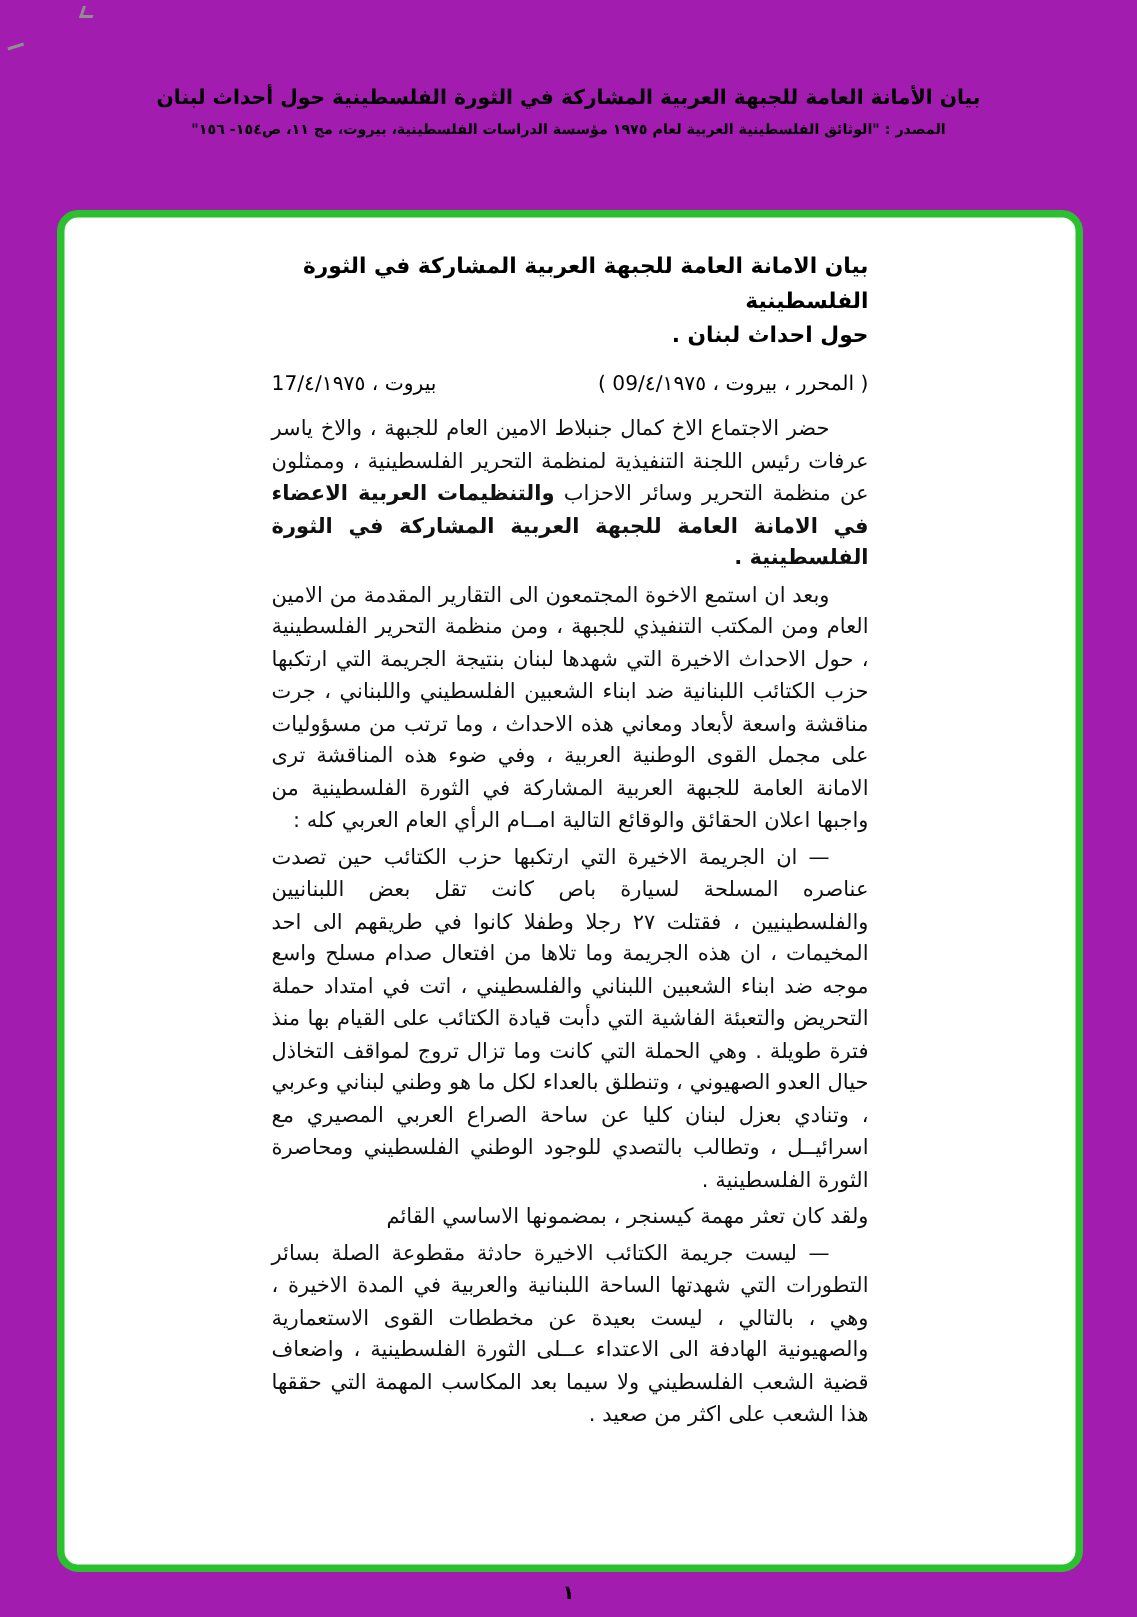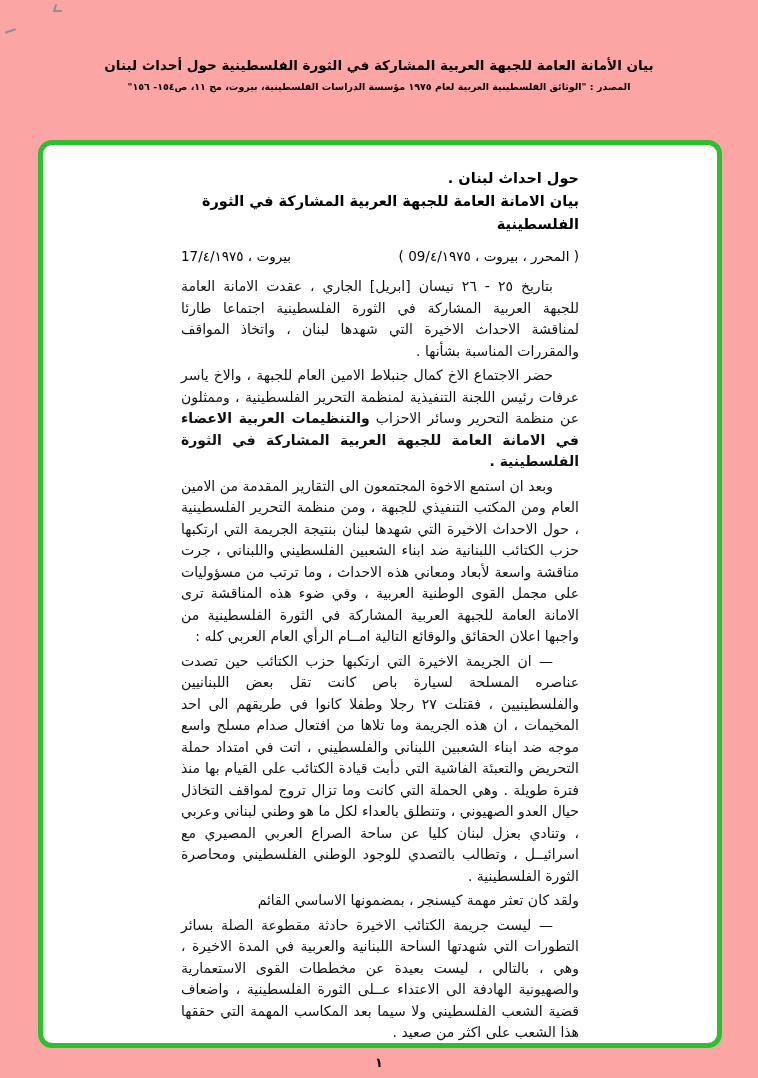--- a/index.html
+++ b/index.html
@@ -4,21 +4,21 @@
 <style>
   * { margin:0; padding:0; box-sizing:border-box; }
   html,body { background:#ffffff; }
   body {
     width:758px; height:1078px;
     font-family:"DejaVu Sans", sans-serif;
     color:#111;
     position:relative;
     overflow:hidden;
   }
-  .page { position:relative; width:758px; height:1078px; background:#fca5a5; overflow:hidden; }
+  .page { position:relative; width:758px; height:1078px; background:#a21caf; overflow:hidden; }
 
   
   .artifact { position:absolute; background:none; }
   .artifact-a { left:54px; top:4px; width:9px; height:8px; border-left:2px solid #8f8f8f; border-bottom:2px solid #8f8f8f; transform:skewX(-18deg); }
   .artifact-b { left:5px; top:30px; width:11px; height:2px; background:#8f8f8f; transform:rotate(-18deg); }
 
   .header-title {
     direction:rtl;
     padding-top:56px;
     text-align:center;
@@ -95,31 +95,30 @@
   <div class="artifact artifact-b"></div>
 
   <div class="header-title">بيان الأمانة العامة للجبهة العربية المشاركة في الثورة الفلسطينية حول أحداث لبنان</div>
 
   <div class="source-line">المصدر : "الوثائق الفلسطينية العربية لعام ١٩٧٥ مؤسسة الدراسات الفلسطينية، بيروت، مج ١١، ص١٥٤- ١٥٦"</div>
 
   <div class="doc-frame" style="border-color: rgb(43, 192, 46);">
     <div class="doc-column">
 
       <div class="doc-title">
+          <div>بيان الامانة العامة للجبهة العربية المشاركة في الثورة الفلسطينية</div>
           <div>حول احداث لبنان .</div>
-          <div>بيان الامانة العامة للجبهة العربية المشاركة في الثورة الفلسطينية</div>
         </div>
 
       <div class="dateline">
         <span>( المحرر ، بيروت ، 09/٤/١٩٧٥ )</span>
         <span>بيروت ، 17/٤/١٩٧٥</span>
       </div>
 
       <div class="paras">
-          <p class="para indent"><span class="">بتاريخ ٢٥ - ٢٦ نيسان [ابريل] الجاري ، عقدت الامانة العامة للجبهة العربية المشاركة في الثورة الفلسطينية اجتماعا طارئا لمناقشة الاحداث الاخيرة التي شهدها لبنان ، واتخاذ المواقف والمقررات المناسبة بشأنها .</span></p>
           <p class="para indent"><span class="">حضر الاجتماع الاخ كمال جنبلاط الامين العام للجبهة ، والاخ ياسر عرفات رئيس اللجنة التنفيذية لمنظمة التحرير الفلسطينية ، وممثلون عن منظمة التحرير وسائر الاحزاب </span><span class="b">والتنظيمات العربية الاعضاء في الامانة العامة للجبهة العربية المشاركة في الثورة الفلسطينية .</span></p>
           <p class="para indent"><span class="">وبعد ان استمع الاخوة المجتمعون الى التقارير المقدمة من الامين العام ومن المكتب التنفيذي للجبهة ، ومن منظمة التحرير الفلسطينية ، حول الاحداث الاخيرة التي شهدها لبنان بنتيجة الجريمة التي ارتكبها حزب الكتائب اللبنانية ضد ابناء الشعبين الفلسطيني واللبناني ، جرت مناقشة واسعة لأبعاد ومعاني هذه الاحداث ، وما ترتب من مسؤوليات على مجمل القوى الوطنية العربية ، وفي ضوء هذه المناقشة ترى الامانة العامة للجبهة العربية المشاركة في الثورة الفلسطينية من واجبها اعلان الحقائق والوقائع التالية امــام الرأي العام العربي كله :</span></p>
           <p class="para indent"><span class="">— ان الجريمة الاخيرة التي ارتكبها حزب الكتائب حين تصدت عناصره المسلحة لسيارة باص كانت تقل بعض اللبنانيين والفلسطينيين ، فقتلت ٢٧ رجلا وطفلا كانوا في طريقهم الى احد المخيمات ، ان هذه الجريمة وما تلاها من افتعال صدام مسلح واسع موجه ضد ابناء الشعبين اللبناني والفلسطيني ، اتت في امتداد حملة التحريض والتعبئة الفاشية التي دأبت قيادة الكتائب على القيام بها منذ فترة طويلة . وهي الحملة التي كانت وما تزال تروج لمواقف التخاذل حيال العدو الصهيوني ، وتنطلق بالعداء لكل ما هو وطني لبناني وعربي ، وتنادي بعزل لبنان كليا عن ساحة الصراع العربي المصيري مع اسرائيــل ، وتطالب بالتصدي للوجود الوطني الفلسطيني ومحاصرة الثورة الفلسطينية .</span></p>
           <p class="para"><span class="">ولقد كان تعثر مهمة كيسنجر ، بمضمونها الاساسي القائم</span></p>
           <p class="para indent"><span class="">— ليست جريمة الكتائب الاخيرة حادثة مقطوعة الصلة بسائر التطورات التي شهدتها الساحة اللبنانية والعربية في المدة الاخيرة ، وهي ، بالتالي ، ليست بعيدة عن مخططات القوى الاستعمارية والصهيونية الهادفة الى الاعتداء عــلى الثورة الفلسطينية ، واضعاف قضية الشعب الفلسطيني ولا سيما بعد المكاسب المهمة التي حققها هذا الشعب على اكثر من صعيد .</span></p>
         </div>
 
     </div>
   </div>
 

